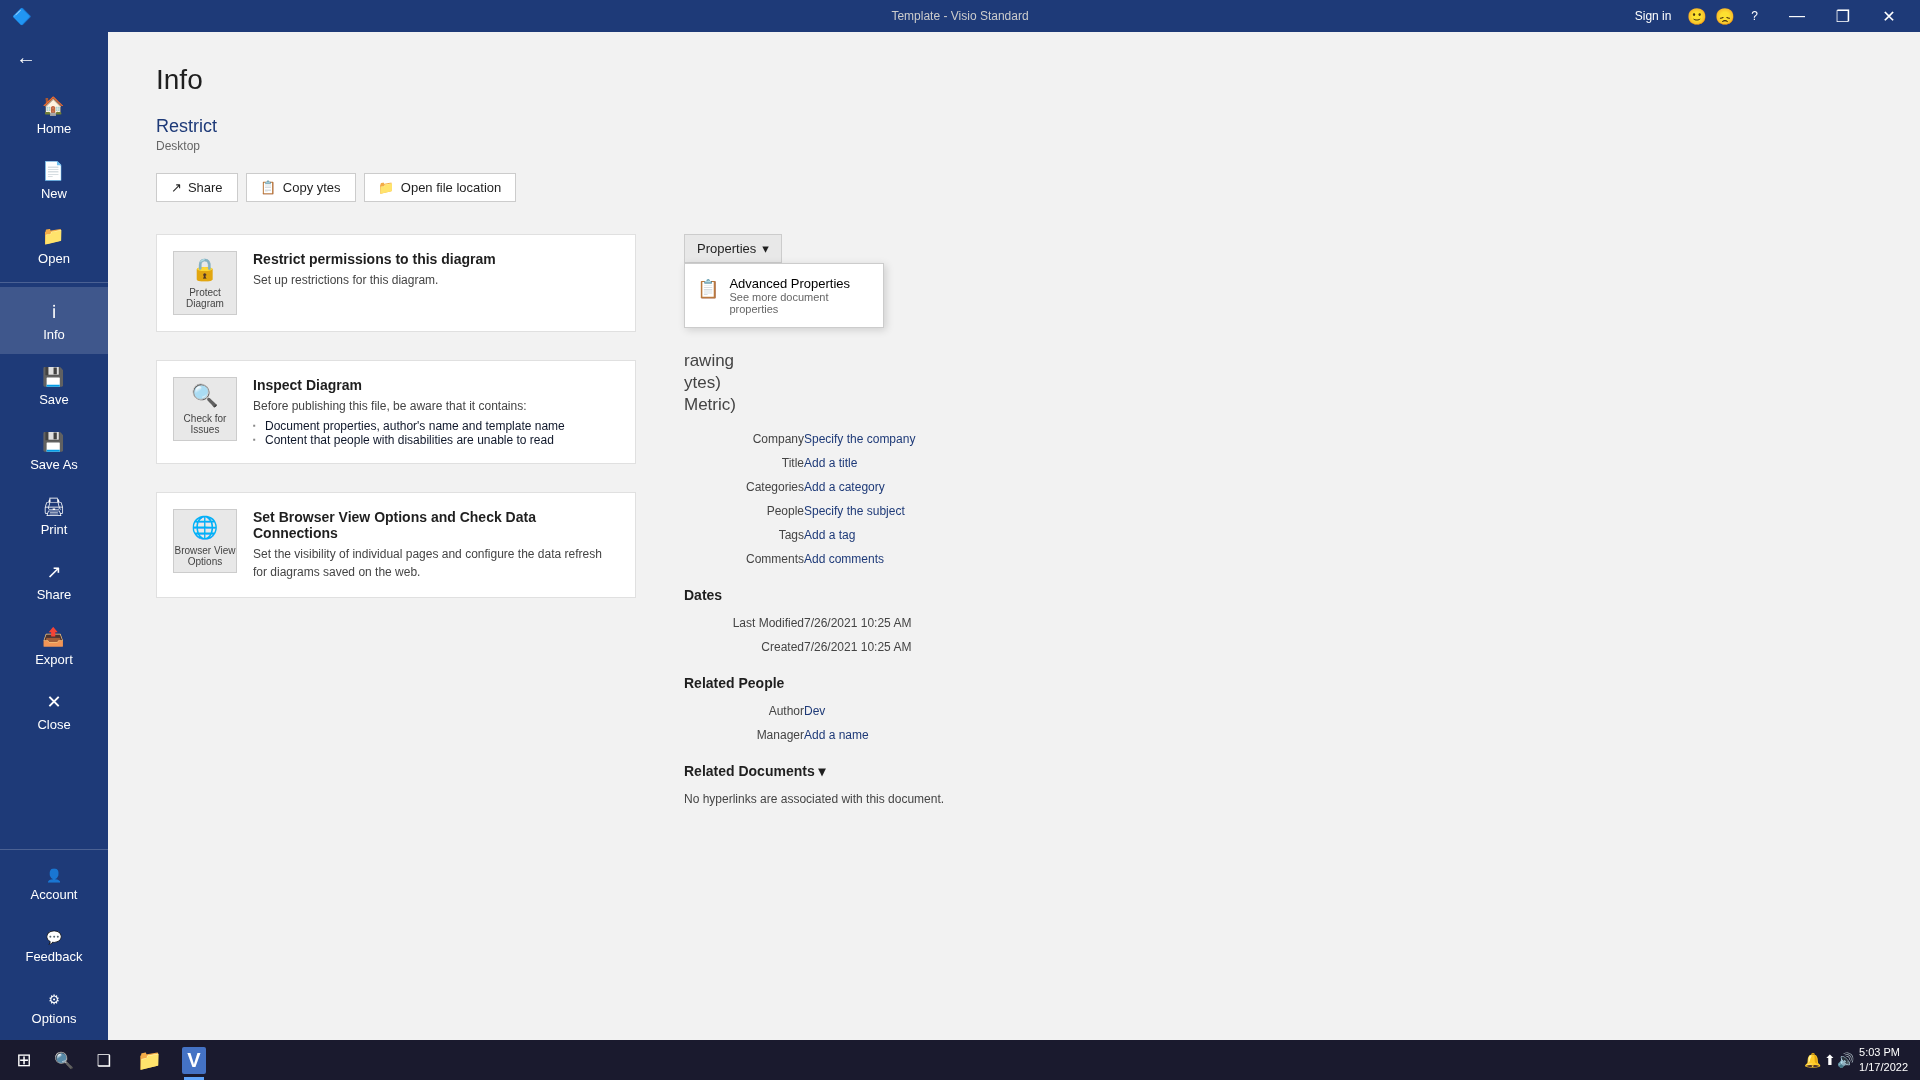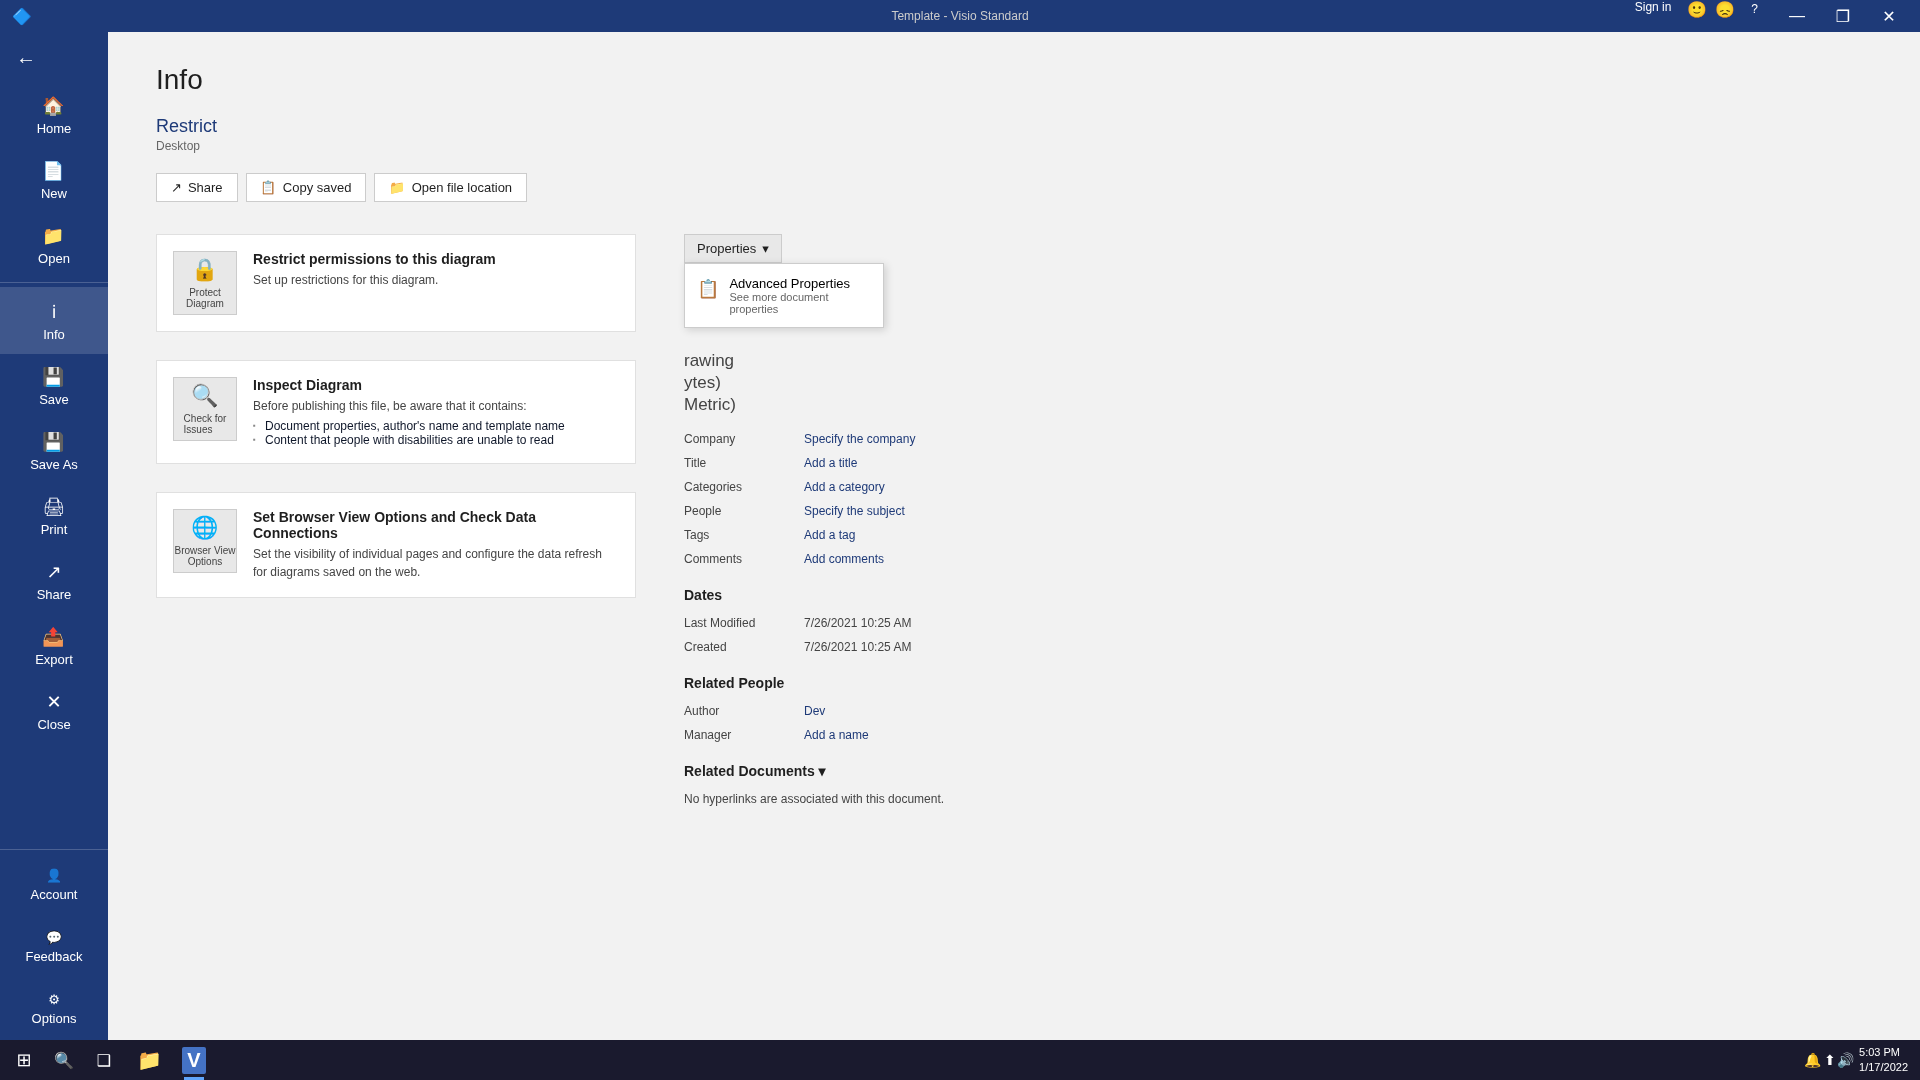--- a/index.html
+++ b/index.html
@@ -17,21 +17,21 @@
     }
     .title-bar-center {
       color: #ccc;
       font-size: 12px;
       position: absolute;
       left: 50%;
       transform: translateX(-50%);
     }
     .title-bar-right {
       display: flex;
-      align-items: flex-start;
+      align-items: center;
       gap: 8px;
       margin-left: auto;
     }
     .title-btn {
       color: #fff;
       font-size: 12px;
       cursor: pointer;
       padding: 2px 8px;
     }
     .title-sign-in { color: #fff; font-size: 12px; margin-right: 8px; }
@@ -254,20 +254,21 @@
 
     
     .properties-table {
       width: 100%;
       margin-top: 12px;
     }
     .prop-row {
       display: flex;
       padding: 5px 0;
       align-items: baseline;
+      text-align: right;
     }
     .prop-label {
       width: 120px;
       font-size: 12px;
       color: #444;
       flex-shrink: 0;
     }
     .prop-value {
       font-size: 12px;
       color: #444;
@@ -457,21 +458,21 @@
       <div class="file-location">Desktop</div>
     </div>
 
     <div class="action-buttons">
       <button class="action-btn">
         <span>↗</span>
         <span>Share</span>
       </button>
       <button class="action-btn">
         <span>📋</span>
-        <span>Copy saved</span>
+        <span>Copy ytes</span>
       </button>
       <button class="action-btn">
         <span>📁</span>
         <span>Open file location</span>
       </button>
     </div>
 
     <div class="info-sections">
 
       <div class="left-sections">
@@ -483,21 +484,21 @@
           </div>
           <div class="section-text">
             <h3>Restrict permissions to this diagram</h3>
             <p>Set up restrictions for this diagram.</p>
           </div>
         </div>
 
         <div class="section-card">
           <div class="section-icon-box">
             <span class="icon-sym">🔍</span>
-            <span style="font-size:10px;text-align:left;">Check for<br>Issues</span>
+            <span style="font-size:10px;text-align:center;">Check for<br>Issues</span>
           </div>
           <div class="section-text">
             <h3>Inspect Diagram</h3>
             <p>Before publishing this file, be aware that it contains:</p>
             <ul>
               <li>Document properties, author's name and template name</li>
               <li>Content that people with disabilities are unable to read</li>
             </ul>
           </div>
         </div>

